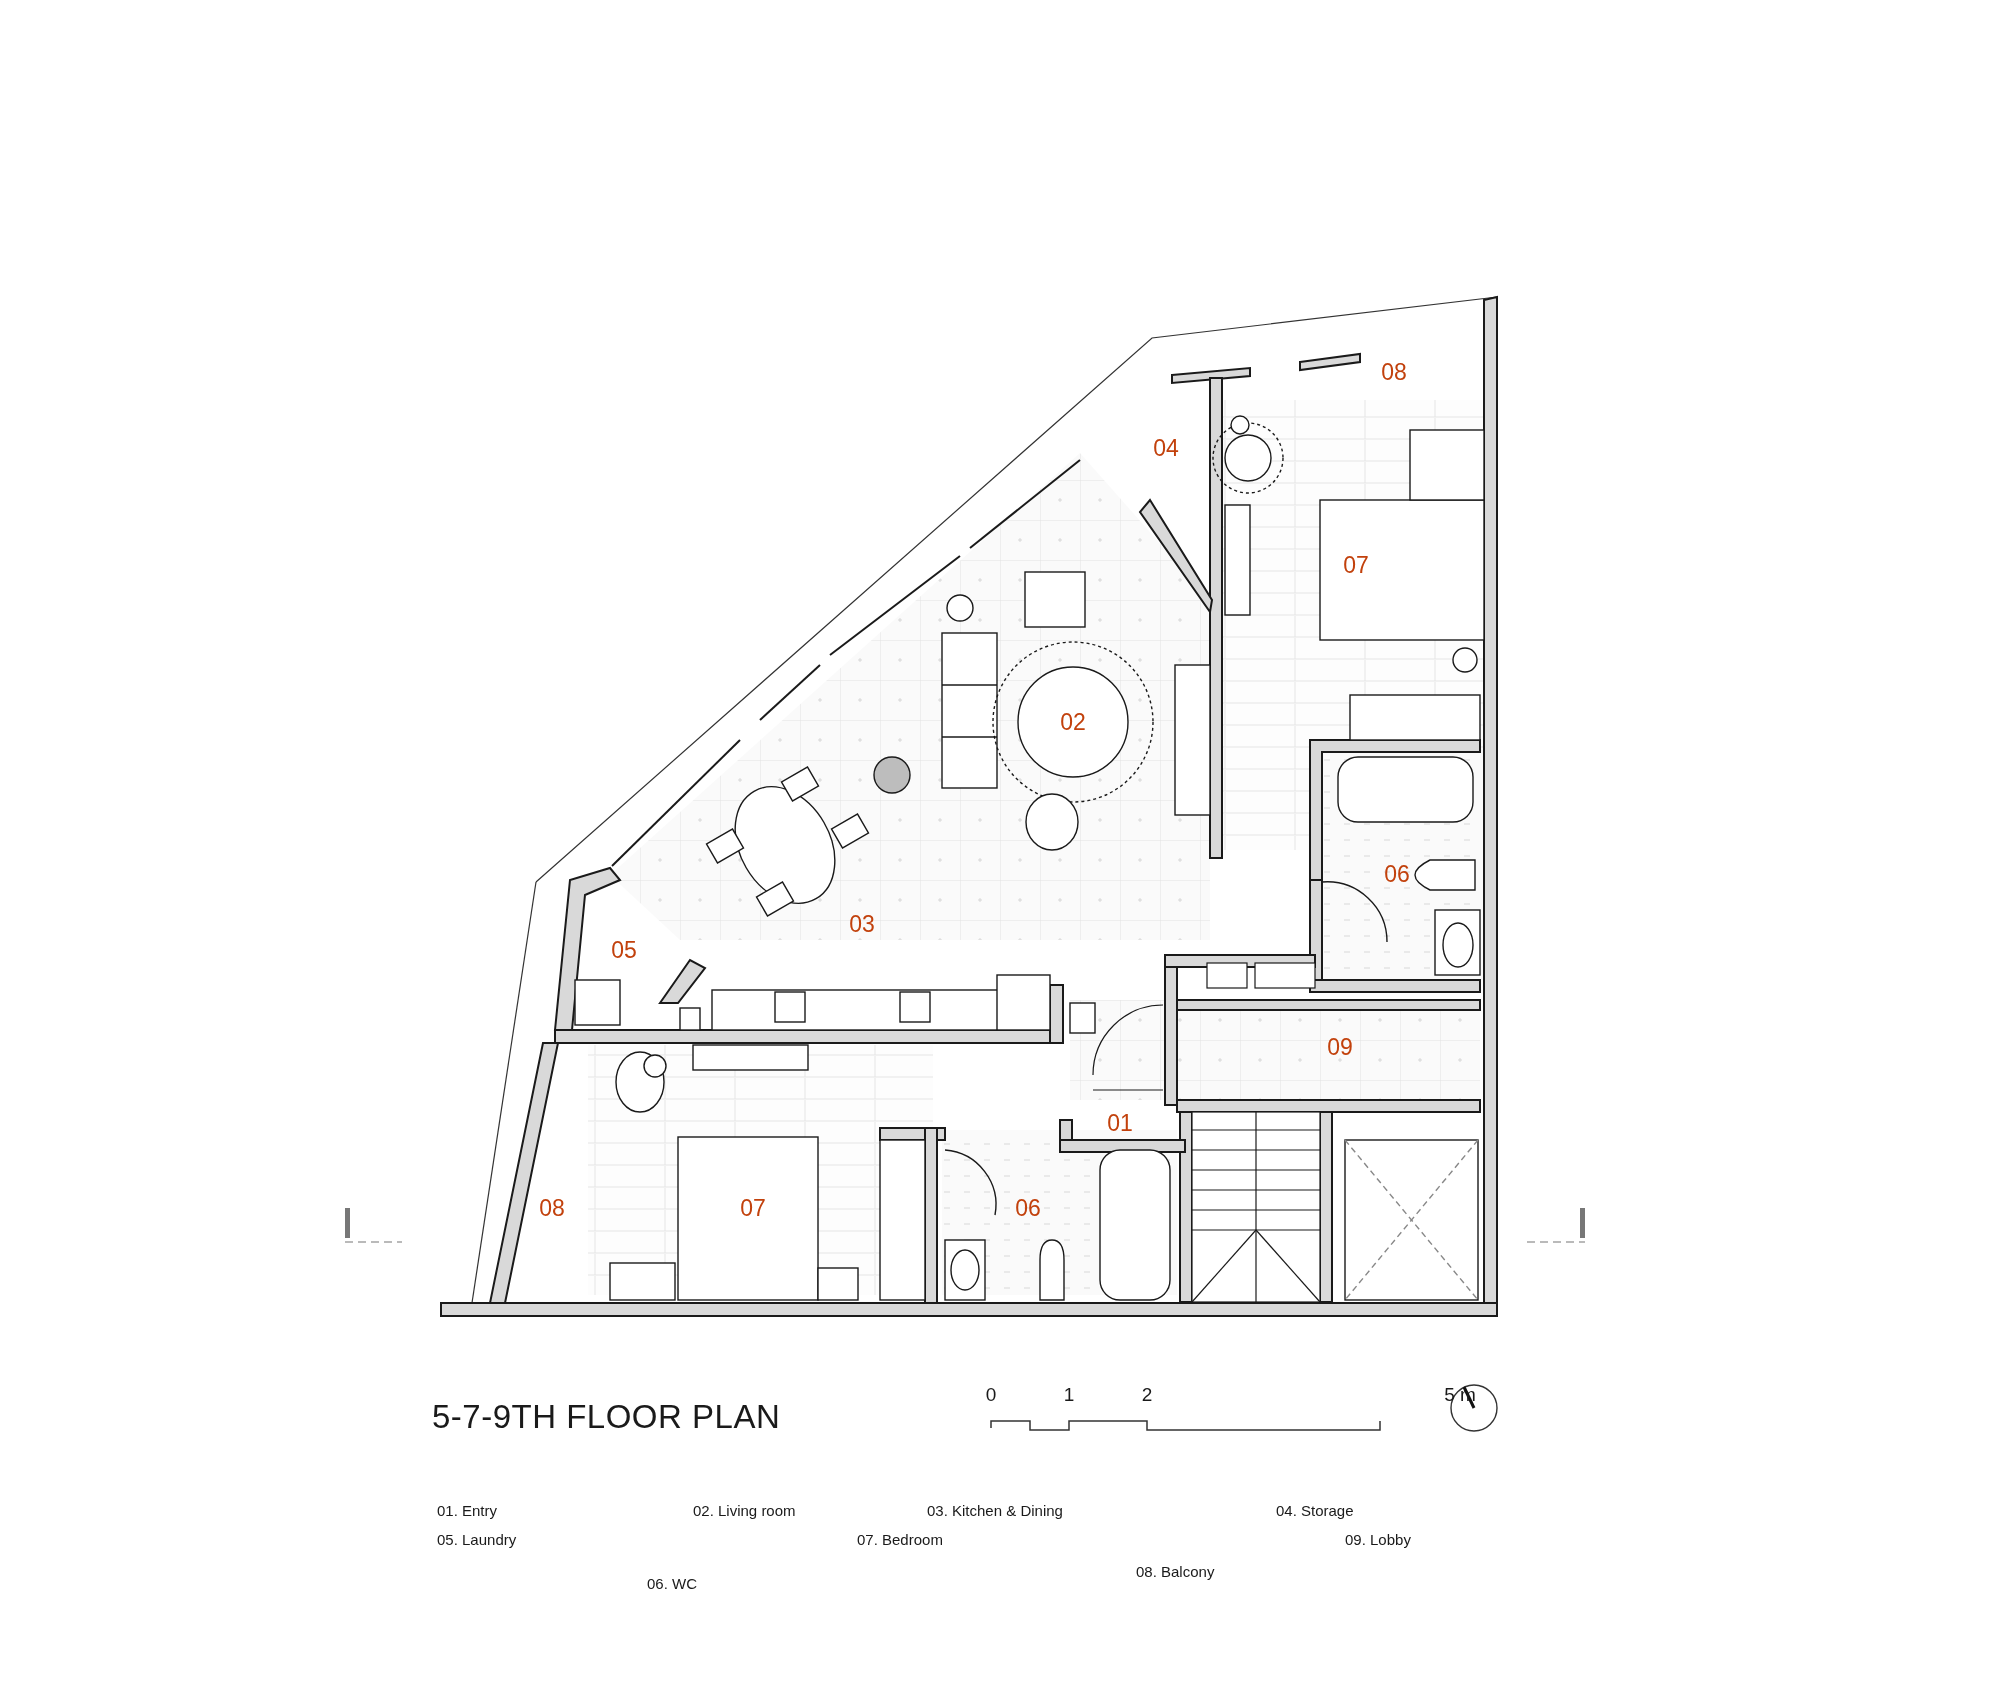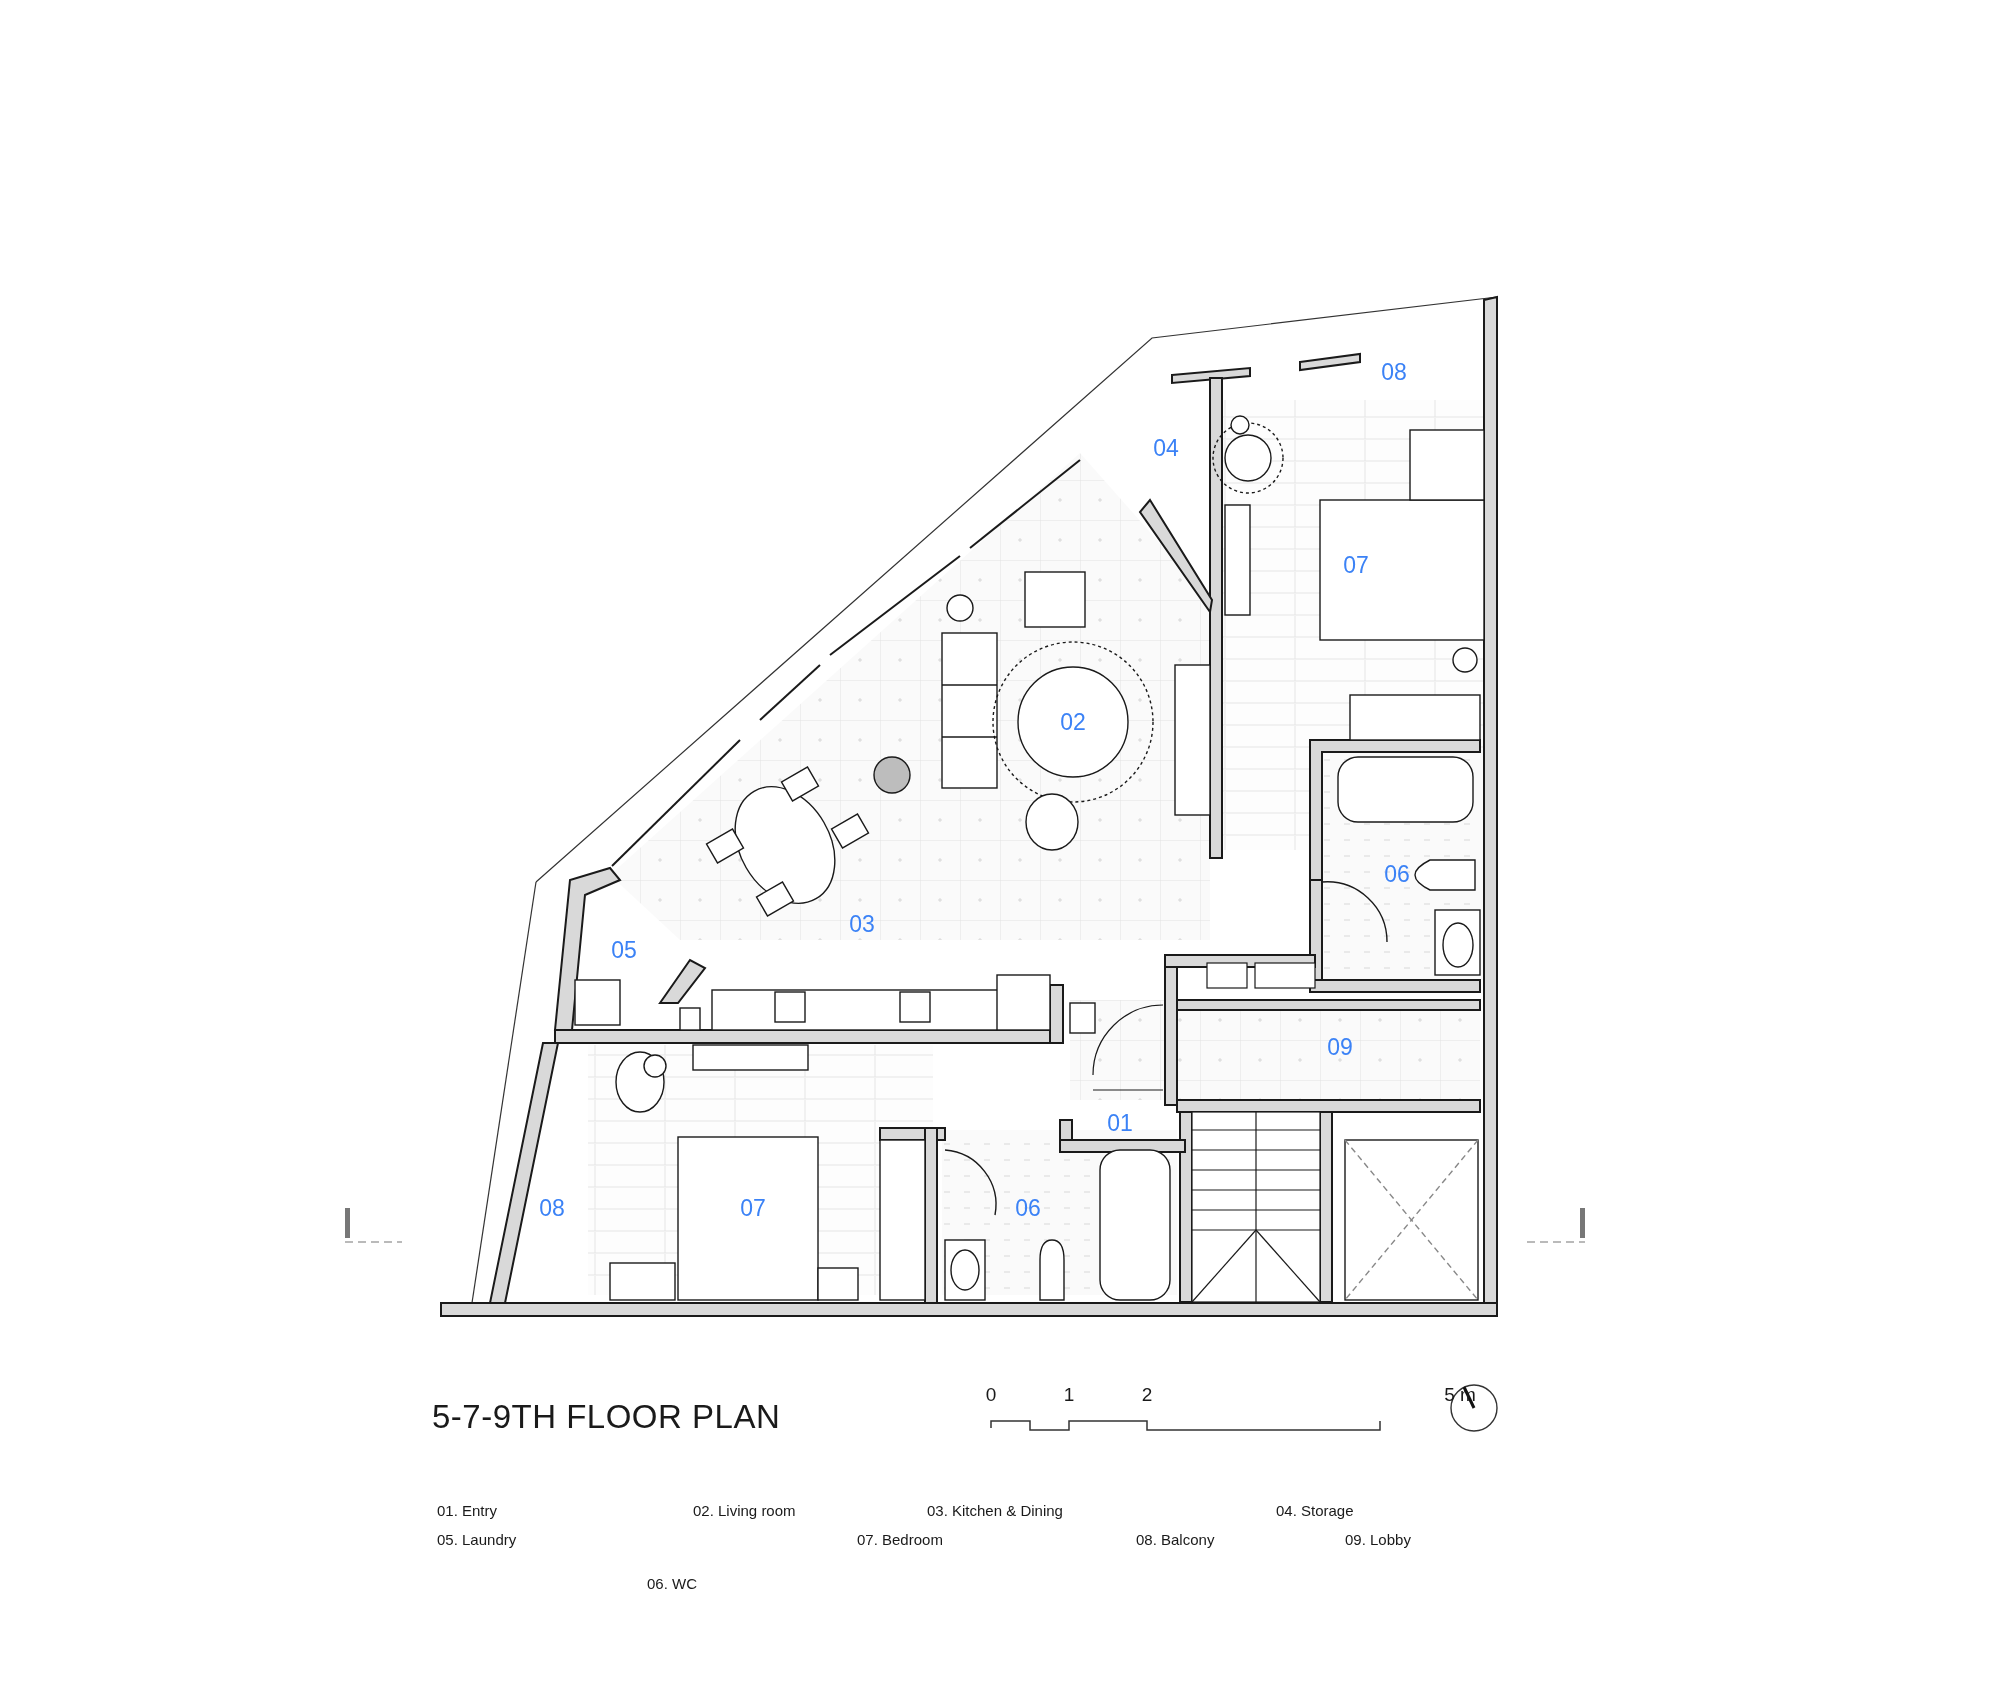--- a/index.html
+++ b/index.html
@@ -1,19 +1,19 @@
 <!DOCTYPE html>
 <html><head>
 <meta charset="utf-8">
 <style>
   html, body { margin: 0; padding: 0; background: #ffffff; }
   body { width: 2000px; height: 1708px; position: relative; overflow: hidden;
          font-family: "Liberation Sans", sans-serif; color: #1a1a1a; }
   svg.plan { position: absolute; left: 0; top: 0; }
-  .room-label { position: absolute; font-size: 23px; transform: translate(-50%, -50%); color: #3b82f6; white-space: nowrap; }
+  .room-label { position: absolute; font-size: 23px; transform: translate(-50%, -50%); color: #c2410c; white-space: nowrap; }
   .title { position: absolute; left: 432px; top: 1398px; font-size: 33px; letter-spacing: 0.5px; }
   .scale-label { position: absolute; font-size: 19px; transform: translateX(-50%); top: 1384px; }
   .legend { position: absolute; font-size: 15px; white-space: nowrap; }
 </style>
 </head>
 <body>
 
 <svg class="plan" width="2000" height="1708" viewBox="0 0 2000 1708">
   <defs>
     <pattern id="tiles" width="40" height="40" patternUnits="userSpaceOnUse">
@@ -233,14 +233,14 @@
 <div class="scale-label" style="left:1147px;">2</div>
 <div class="scale-label" style="left:1460px;">5 m</div>
 
 <div class="legend" style="left:437px; top:1502px;">01. Entry</div>
 <div class="legend" style="left:647px; top:1502px;margin-left:46px;">02. Living room</div>
 <div class="legend" style="left:927px; top:1502px;">03. Kitchen &amp; Dining</div>
 <div class="legend" style="left:1276px; top:1502px;">04. Storage</div>
 <div class="legend" style="left:437px; top:1531px;">05. Laundry</div>
 <div class="legend" style="left:647px; top:1531px;margin-top:44px;">06. WC</div>
 <div class="legend" style="left:857px; top:1531px;">07. Bedroom</div>
-<div class="legend" style="left:1136px; top:1531px;">08. Balcony</div>
+<div class="legend" style="left:1136px; top:1563px;">08. Balcony</div>
 <div class="legend" style="left:1345px; top:1531px;">09. Lobby</div>
 
 </body></html>

